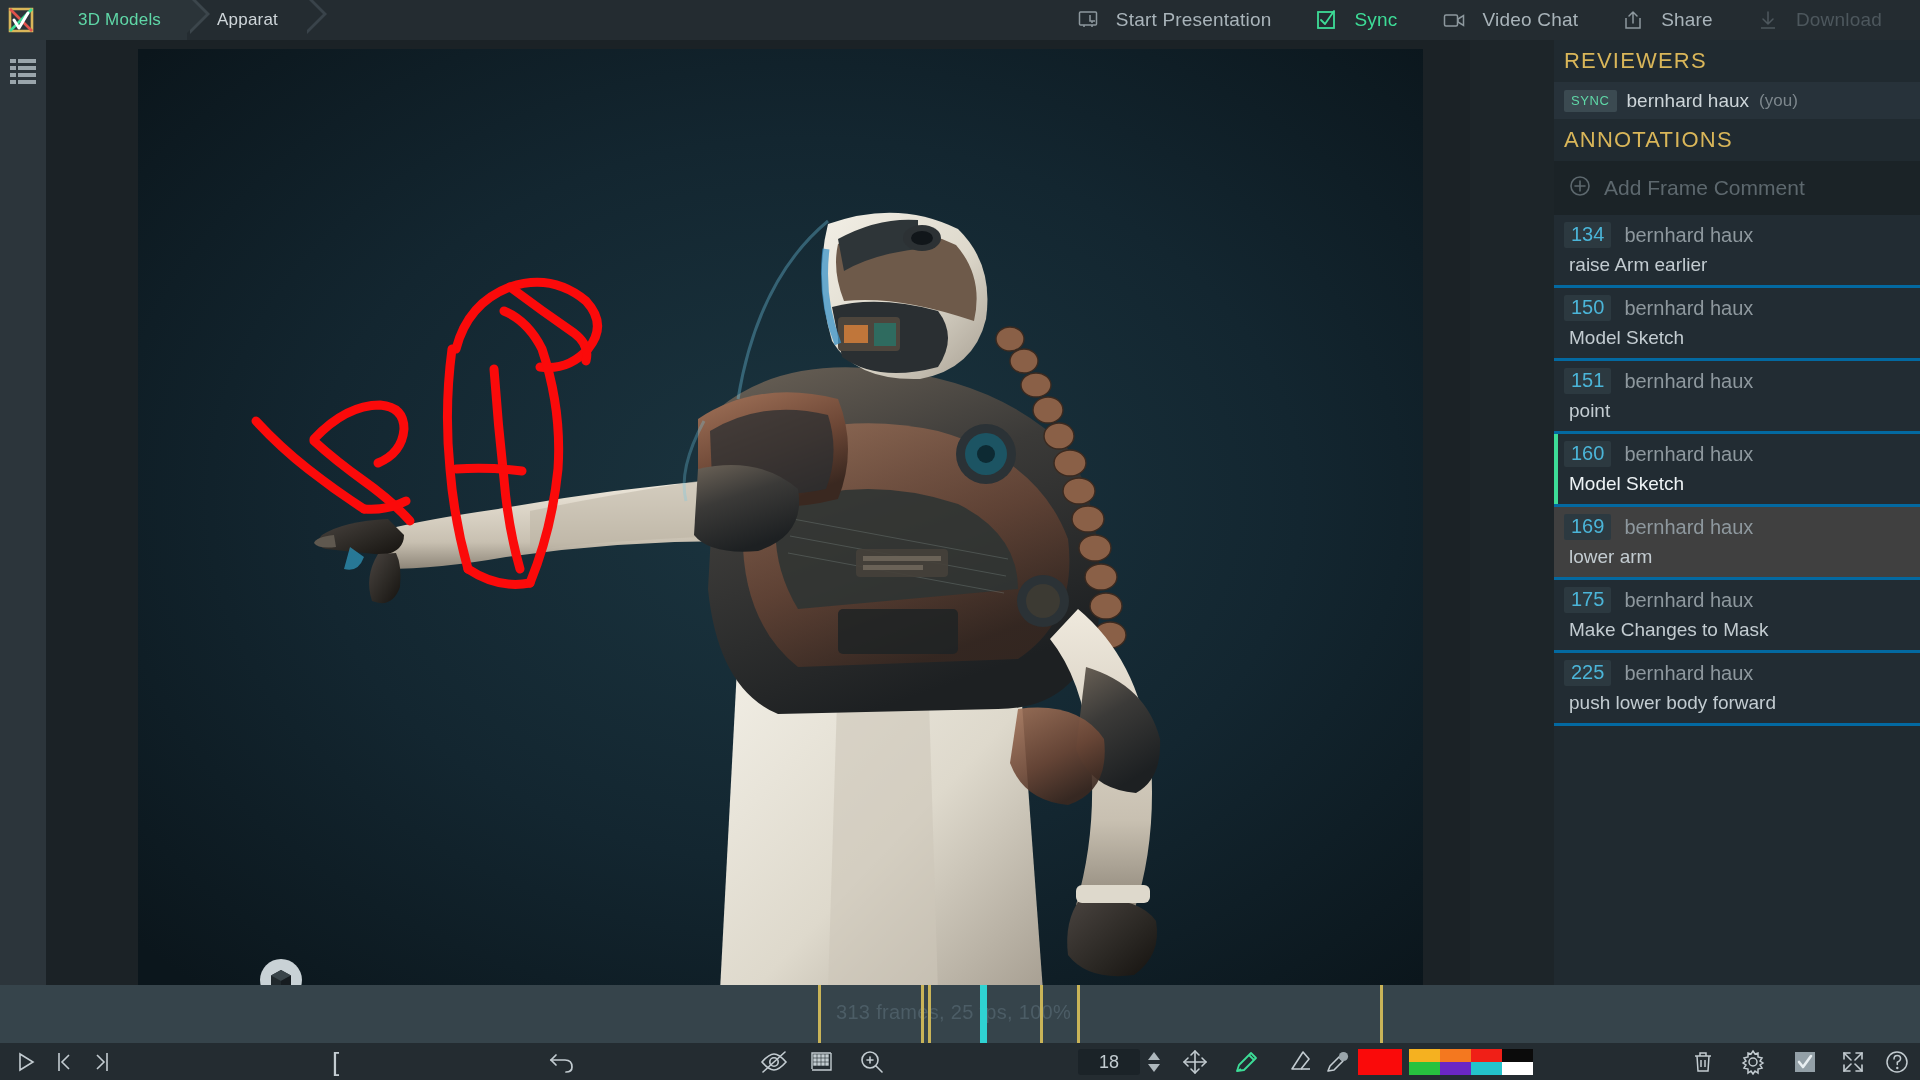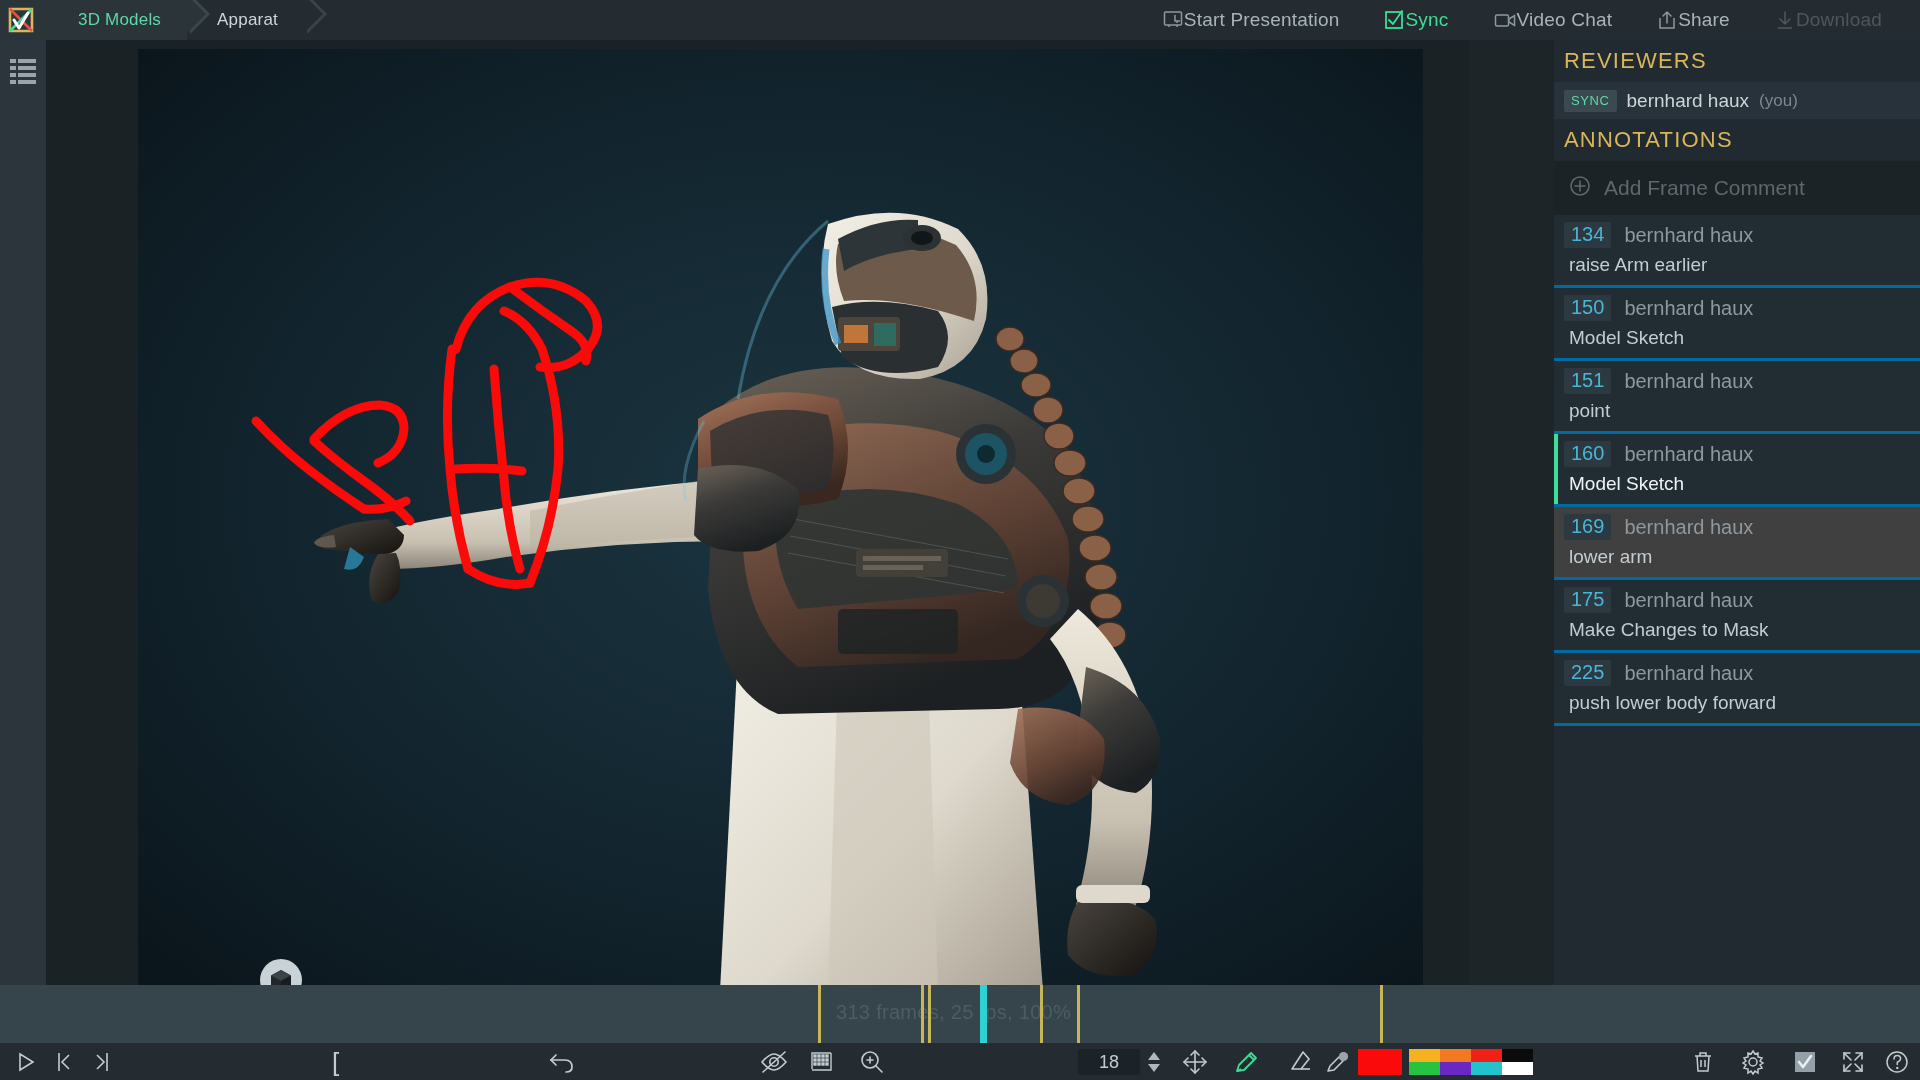--- a/index.html
+++ b/index.html
@@ -47,21 +47,21 @@
   .crumb.c2:before{
     content:""; position:absolute; right:-23px; top:0;
     border-top:20px solid transparent; border-bottom:20px solid transparent;
     border-left:20px solid #39434a; z-index:2;
   }
   #topactions{
     margin-left:auto; display:flex; align-items:center; height:40px;
     padding-right:16px;
   }
   .tact{
-    display:flex; align-items:center; gap:0;
+    display:flex; align-items:center; gap:17px;
     padding:0 22px; height:40px; font-size:19px; color:#a9b4ba;
     letter-spacing:.2px;
   }
   .tact.accent{ color:#3ddc97; }
   .tact.dim{ color:#4d575d; }
   .tact svg{ display:block; }
 
   
   #leftrail{
     position:absolute; left:0; top:40px; width:46px; height:945px;

